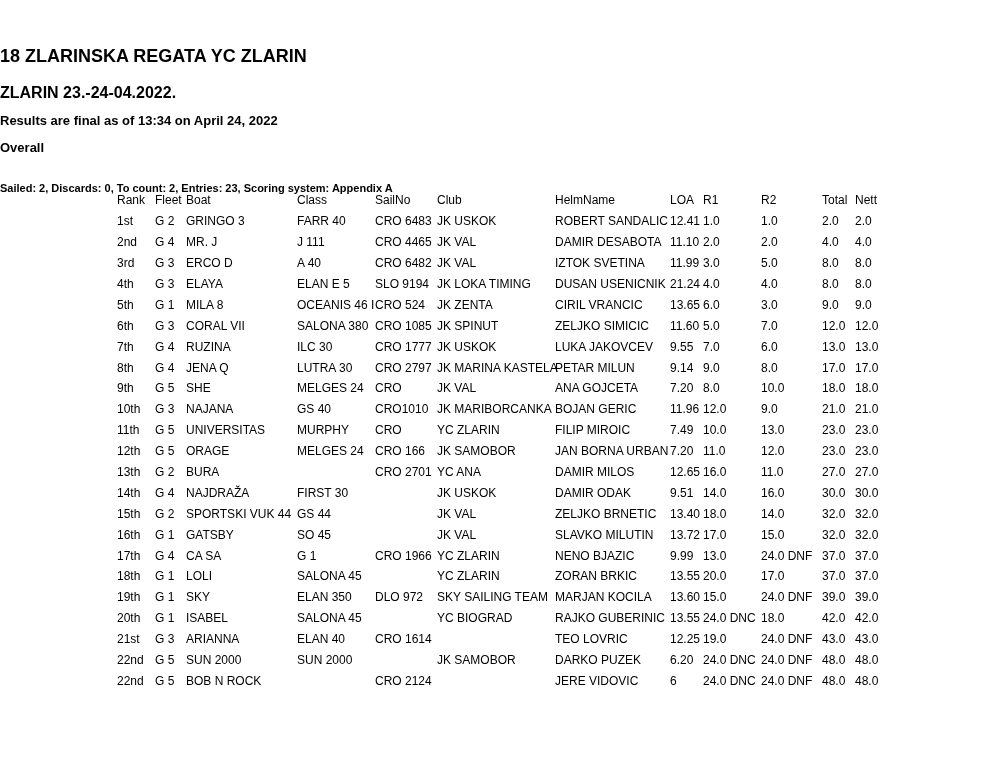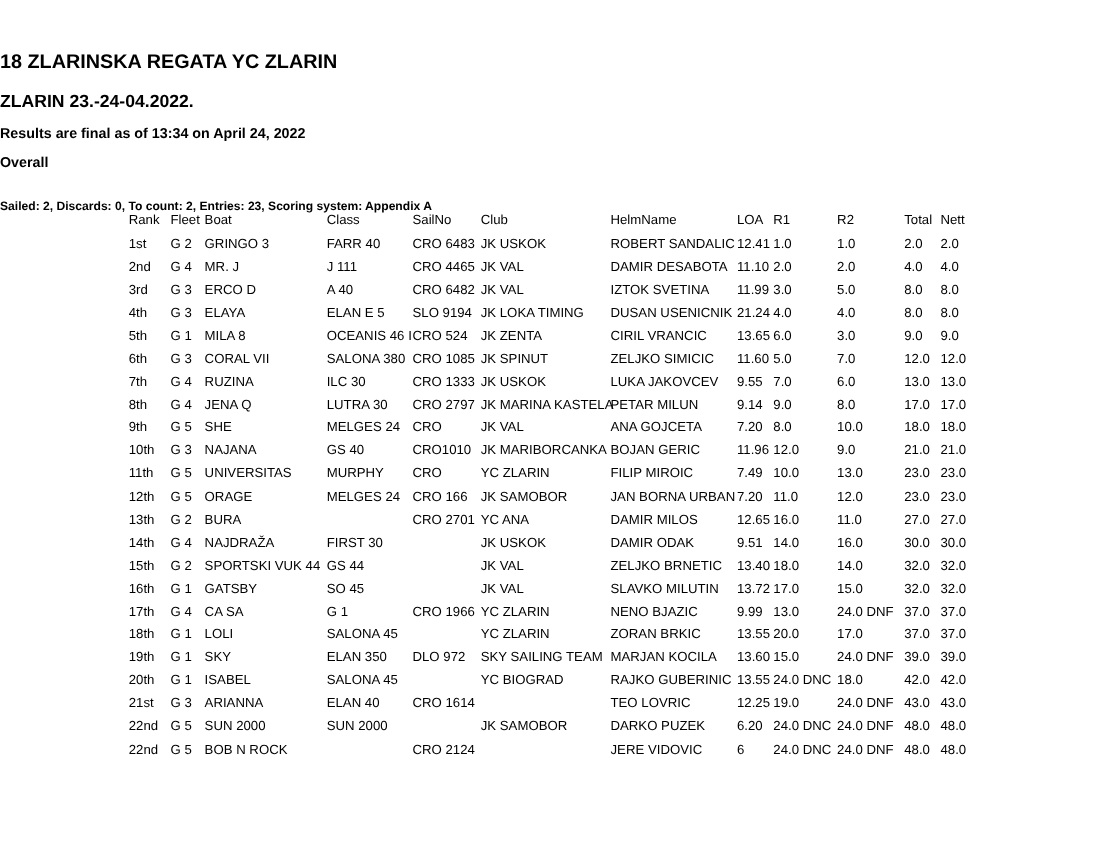--- a/index.html
+++ b/index.html
@@ -198,21 +198,21 @@
           <td>5.0</td>
           <td>7.0</td>
           <td>12.0</td>
           <td>12.0</td>
         </tr>
         <tr>
           <td>7th</td>
           <td>G 4</td>
           <td>RUZINA</td>
           <td>ILC 30</td>
-          <td>CRO 1333</td>
+          <td>CRO 1777</td>
           <td>JK USKOK</td>
           <td>LUKA JAKOVCEV</td>
           <td>9.55</td>
           <td>7.0</td>
           <td>6.0</td>
           <td>13.0</td>
           <td>13.0</td>
         </tr>
         <tr>
           <td>8th</td>

